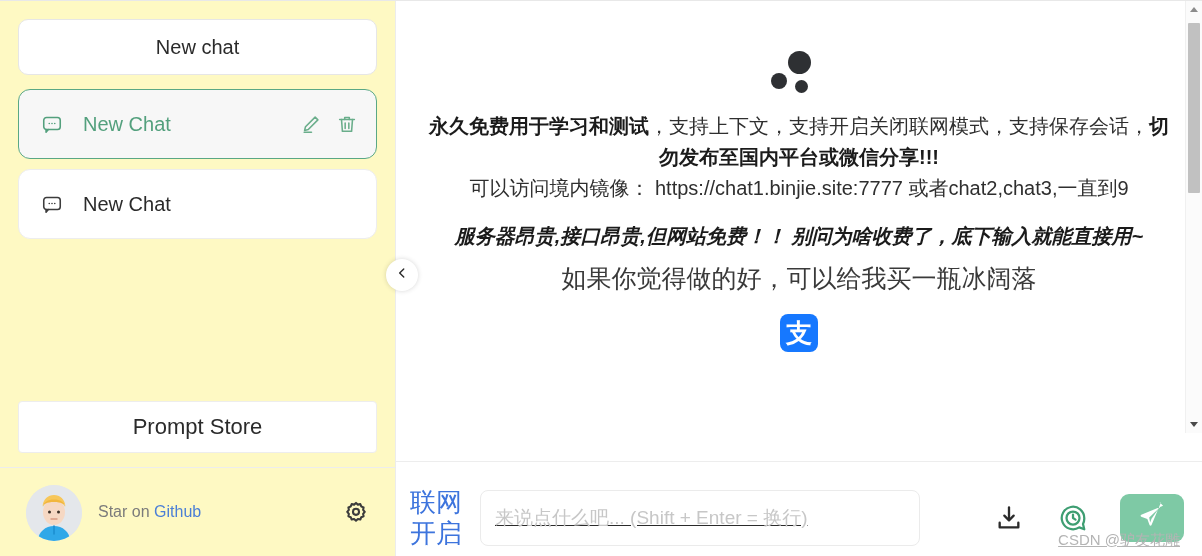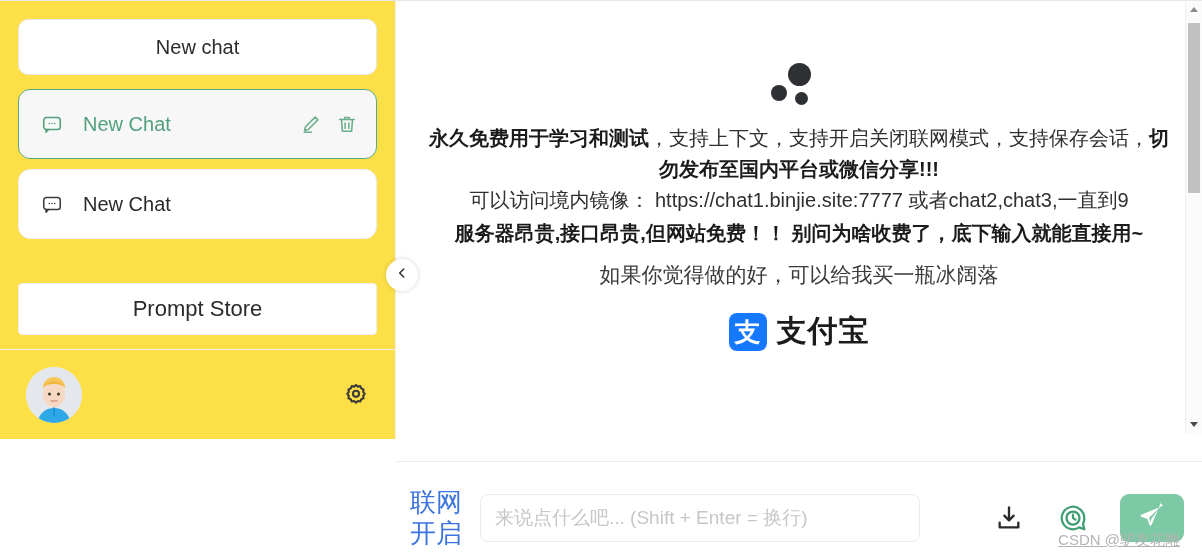--- a/index.html
+++ b/index.html
@@ -20,22 +20,22 @@
     border-top: 1px solid #e8e8e8;
     box-sizing: border-box;
   }
 
   
   #sidebar {
     position: absolute;
     left: 0;
     top: 0;
     width: 396px;
-    height: 438px;
-    background: #fde047;
+    height: 556px;
+    background: #fef9c3;
     border-right: 1px solid #ececec;
     box-sizing: border-box;
     display: flex;
     flex-direction: column;
   }
   .sidebar-top {
     padding: 18px 18px 0 18px;
   }
   .new-chat-btn {
     height: 54px;
@@ -179,21 +179,21 @@
     right: 0;
     height: 556px;
     display: flex;
     flex-direction: column;
     background: #ffffff;
   }
   #conversation {
     position: relative;
     flex: 1 1 auto;
     overflow: hidden;
-    padding: 16px 32px 0 32px;
+    padding: 4px 32px 0 32px;
     box-sizing: border-box;
   }
   .welcome {
     width: 100%;
     max-width: 740px;
     margin: 0 auto;
     text-align: center;
     padding-top: 46px;
     box-sizing: border-box;
   }
@@ -219,25 +219,26 @@
     color: #2f2f2f;
     text-align: center;
   }
   .w-line b { font-weight: bold; color: #1b1b1b; }
   .w-line .lnk { color: #3d7fe0; }
   .l-strong {
     font-size: 20px;
     line-height: 32px;
     font-weight: bold;
     color: #1b1b1b;
-    margin-top: 1px;
+    margin-top: 16px;
     text-align: center;
+    font-style: italic;
   }
   .l-normal {
-    font-size: 21px;
+    font-size: 25px;
     line-height: 32px;
     color: #3a3a3a;
     margin-top: 10px;
     text-align: center;
   }
   .alipay-row {
     margin-top: 20px;
     display: flex;
     align-items: center;
     justify-content: center;
@@ -285,30 +286,31 @@
     user-select: none;
     text-align: left;
   }
   .input-wrap {
     flex: 1 1 auto;
     margin: 0 16px 0 8px;
     max-width: 440px;
   }
   .chat-input {
     width: 100%;
-    height: 48px;
+    height: 56px;
     border: 1px solid #ebebeb;
     border-radius: 8px;
     box-sizing: border-box;
     padding: 0 14px;
     font-size: 19px;
     font-family: "Liberation Sans", "DejaVu Sans", sans-serif;
     color: #2b2b2b;
     outline: none;
     background: #ffffff;
+    text-decoration: underline;
   }
   .chat-input::placeholder { color: #c7c7c7; }
   .composer-actions {
     flex: 0 0 auto;
     display: flex;
     align-items: center;
     gap: 30px;
     margin-left: auto;
   }
   .icon-btn {
@@ -456,20 +458,21 @@
           <ellipse cx="28" cy="27" rx="11" ry="13" fill="#f6d8c3"></ellipse>
           <path d="M17 23c0-8 5-12 11-12s11 4 11 12c0-4-4-6-11-6s-11 2-11 6z" fill="#f2b63c"></path>
           <path d="M16.5 22c.5-8 5.5-12 11.5-12s11 4 11.5 12c-1-5-5.5-7.5-11.5-7.5S17.5 17 16.5 22z" fill="#f7c75a"></path>
           <circle cx="23.5" cy="27" r="1.5" fill="#3b3027"></circle>
           <circle cx="32.5" cy="27" r="1.5" fill="#3b3027"></circle>
           <path d="M25 34h6" stroke="#d79a82" stroke-width="1.4" stroke-linecap="round" fill="none"></path>
           <path d="M28 41v8" stroke="#1c8fd0" stroke-width="1.6" stroke-linecap="round" fill="none"></path>
         </svg>
       </div>
       <div class="user-meta">
+        <div class="user-sub"><span>Star on </span><span class="gh-link">Github</span></div>
       </div>
       <div class="gear-btn">
         <svg width="28" height="28" viewBox="0 0 24 24" fill="none" stroke="#3b3b3b" stroke-width="1.8" stroke-linecap="round" stroke-linejoin="round">
           <path d="M12 3.4l1.6 1.4 2.1-.4.8 2 2 .8-.4 2.1L19.5 11l-1.4 1.7.4 2.1-2 .8-.8 2-2.1-.4L12 18.6l-1.6-1.4-2.1.4-.8-2-2-.8.4-2.1L4.5 11l1.4-1.7-.4-2.1 2-.8.8-2 2.1.4z"></path>
           <circle cx="12" cy="11" r="2.6"></circle>
         </svg>
       </div>
     </div>
 
   </div>
@@ -497,21 +500,20 @@
 
 
         <div class="w-line">可以访问境内镜像：  https://chat1.binjie.site:7777 或者chat2,chat3,一直到9</div>
 
         <div class="l-strong">服务器昂贵,接口昂贵,但网站免费！！ 别问为啥收费了，底下输入就能直接用~</div>
 
         <div class="l-normal">如果你觉得做的好，可以给我买一瓶冰阔落</div>
 
         <div class="alipay-row">
           <span class="alipay-mark">支</span>
-          <span class="alipay-text">支付宝</span>
         </div>
 
       </div>
     </div>
 
     <div id="composer">
 
       <div class="net-toggle">
         <div>联网</div>
         <div>开启</div>

